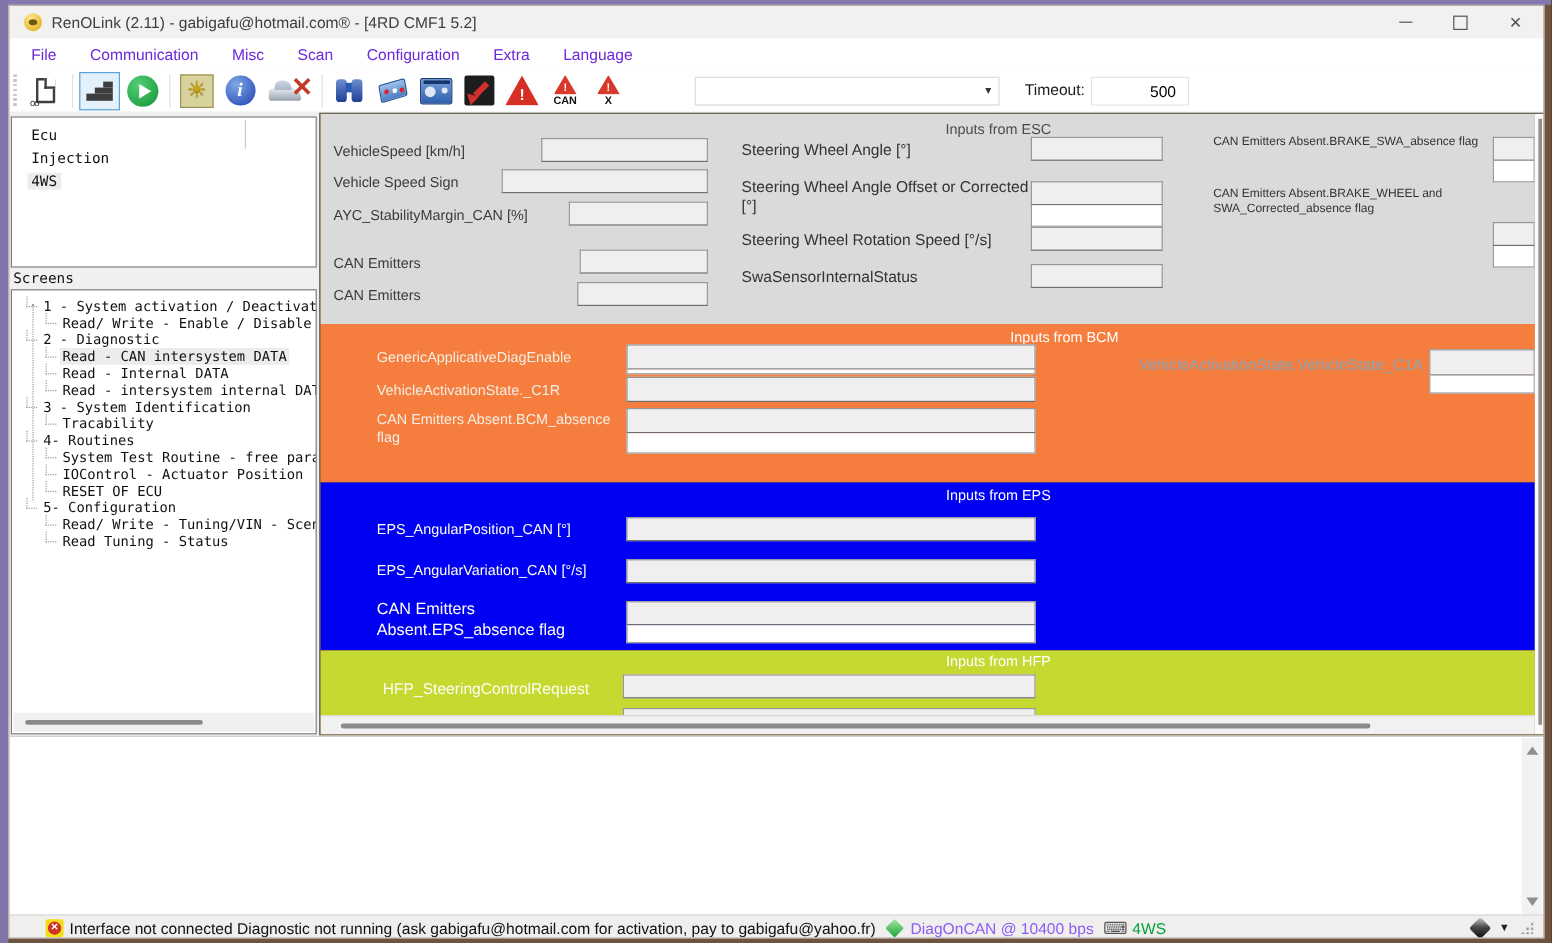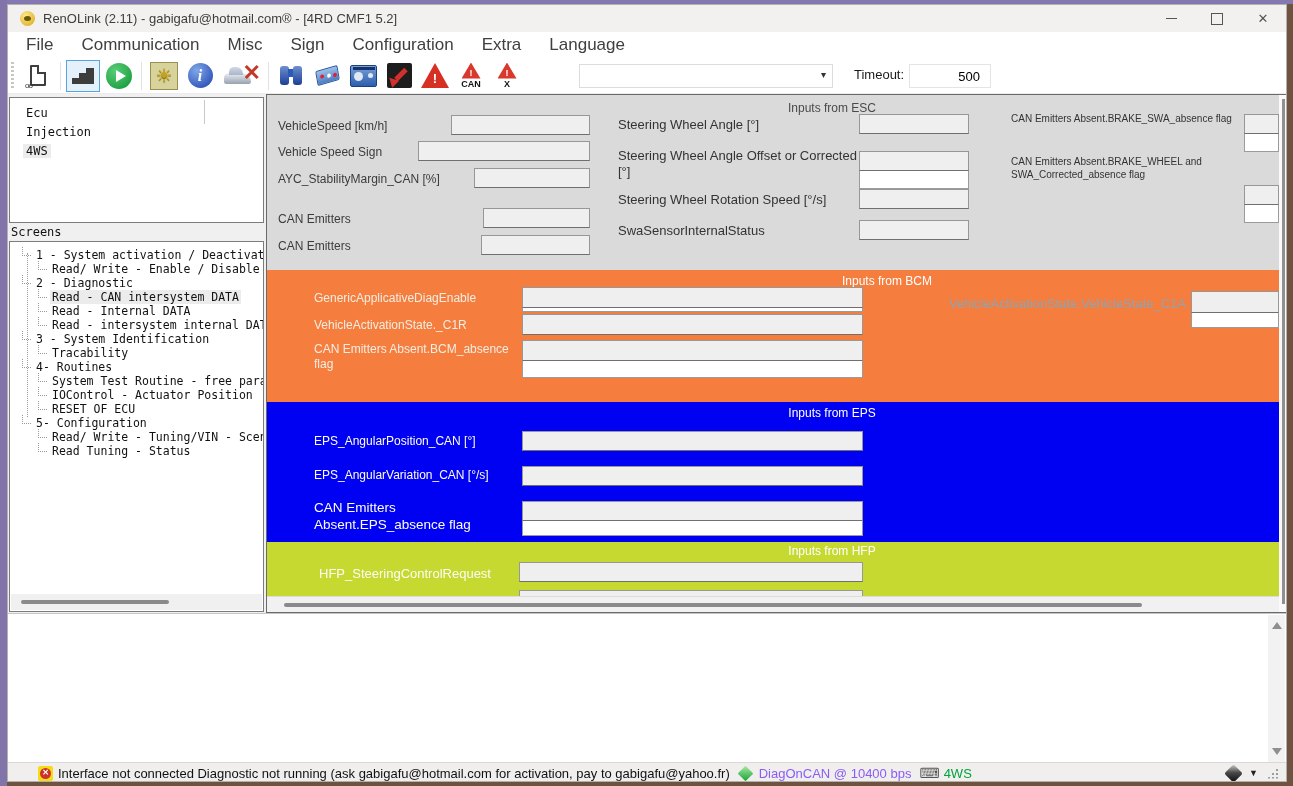--- a/index.html
+++ b/index.html
@@ -14,21 +14,21 @@
   .app-icon { width:15px; height:15px; border-radius:50%; background:radial-gradient(circle at 38% 32%, #ffe98a, #d9a514); margin:0 8px 0 12px; position:relative; flex:none; }
   .app-icon::after { content:''; position:absolute; left:4px; top:5px; width:7px; height:5px; background:#6b570e; border-radius:50%; }
   .title-text { font-size:13px; color:#3d3d3d; white-space:nowrap; }
   .win-controls { margin-left:auto; display:flex; height:100%; }
   .win-btn { width:46px; height:100%; display:flex; align-items:center; justify-content:center; color:#555; font-size:13px; }
   .btn-min::before { content:''; width:11px; height:1px; background:#555; }
   .btn-max::before { content:''; width:10px; height:10px; border:1px solid #555; }
 
   
   .menubar { position:absolute; left:0; top:27px; width:100%; height:26px; background:#ffffff; display:flex; align-items:center; padding-left:4px; }
-  .menu-item { padding:0 14px; font-size:17px; color:#404040; }
+  .menu-item { padding:0 14px; font-size:13px; color:#6d28d9; }
 
   
   .toolbar { position:absolute; left:0; top:53px; width:100%; height:36px; background:#ffffff; display:flex; align-items:center; border-bottom:1px solid #ececec; }
   .tb-grip { width:3px; height:28px; margin:0 6px 0 3px; background:repeating-linear-gradient(to bottom,#c6c6c6 0 2px, transparent 2px 4px); flex:none; }
   .tb-sep { width:1px; height:28px; background:#e2e2e2; margin:0 4px; flex:none; }
   .tb-btn { width:34px; height:32px; display:flex; align-items:center; justify-content:center; position:relative; flex:none; margin:0 1px; }
   .tb-btn.selected { border:1px solid #56a3de; background:#e4f1fb; }
   .doc { width:16px; height:21px; background:#fff; border:2px solid #3f3f3f; border-radius:1px; position:relative; }
   .doc::before { content:''; position:absolute; top:-2px; right:-2px; width:7px; height:7px; background:#fff; border-left:2px solid #3f3f3f; border-bottom:2px solid #3f3f3f; }
   .doc .glasses { position:absolute; left:-7px; bottom:-6px; font-size:8px; font-weight:normal; color:#2e2e2e; letter-spacing:-1px;margin-top:34px; }
@@ -156,21 +156,21 @@
         <span class="win-btn btn-max"></span>
         <span class="win-btn">✕</span>
       </div>
     </div>
 
     <div class="menubar">
 
     <span class="menu-item"><span>File</span></span>
         <span class="menu-item"><span>Communication</span></span>
         <span class="menu-item"><span>Misc</span></span>
-        <span class="menu-item"><span>Sign</span></span>
+        <span class="menu-item"><span>Scan</span></span>
         <span class="menu-item"><span>Configuration</span></span>
         <span class="menu-item"><span>Extra</span></span>
         <span class="menu-item"><span>Language</span></span>
       </div>
 
     <div class="toolbar">
       <span class="tb-grip"></span>
       <span class="tb-btn">
         <span class="doc">
             <span class="glasses">oo</span>

